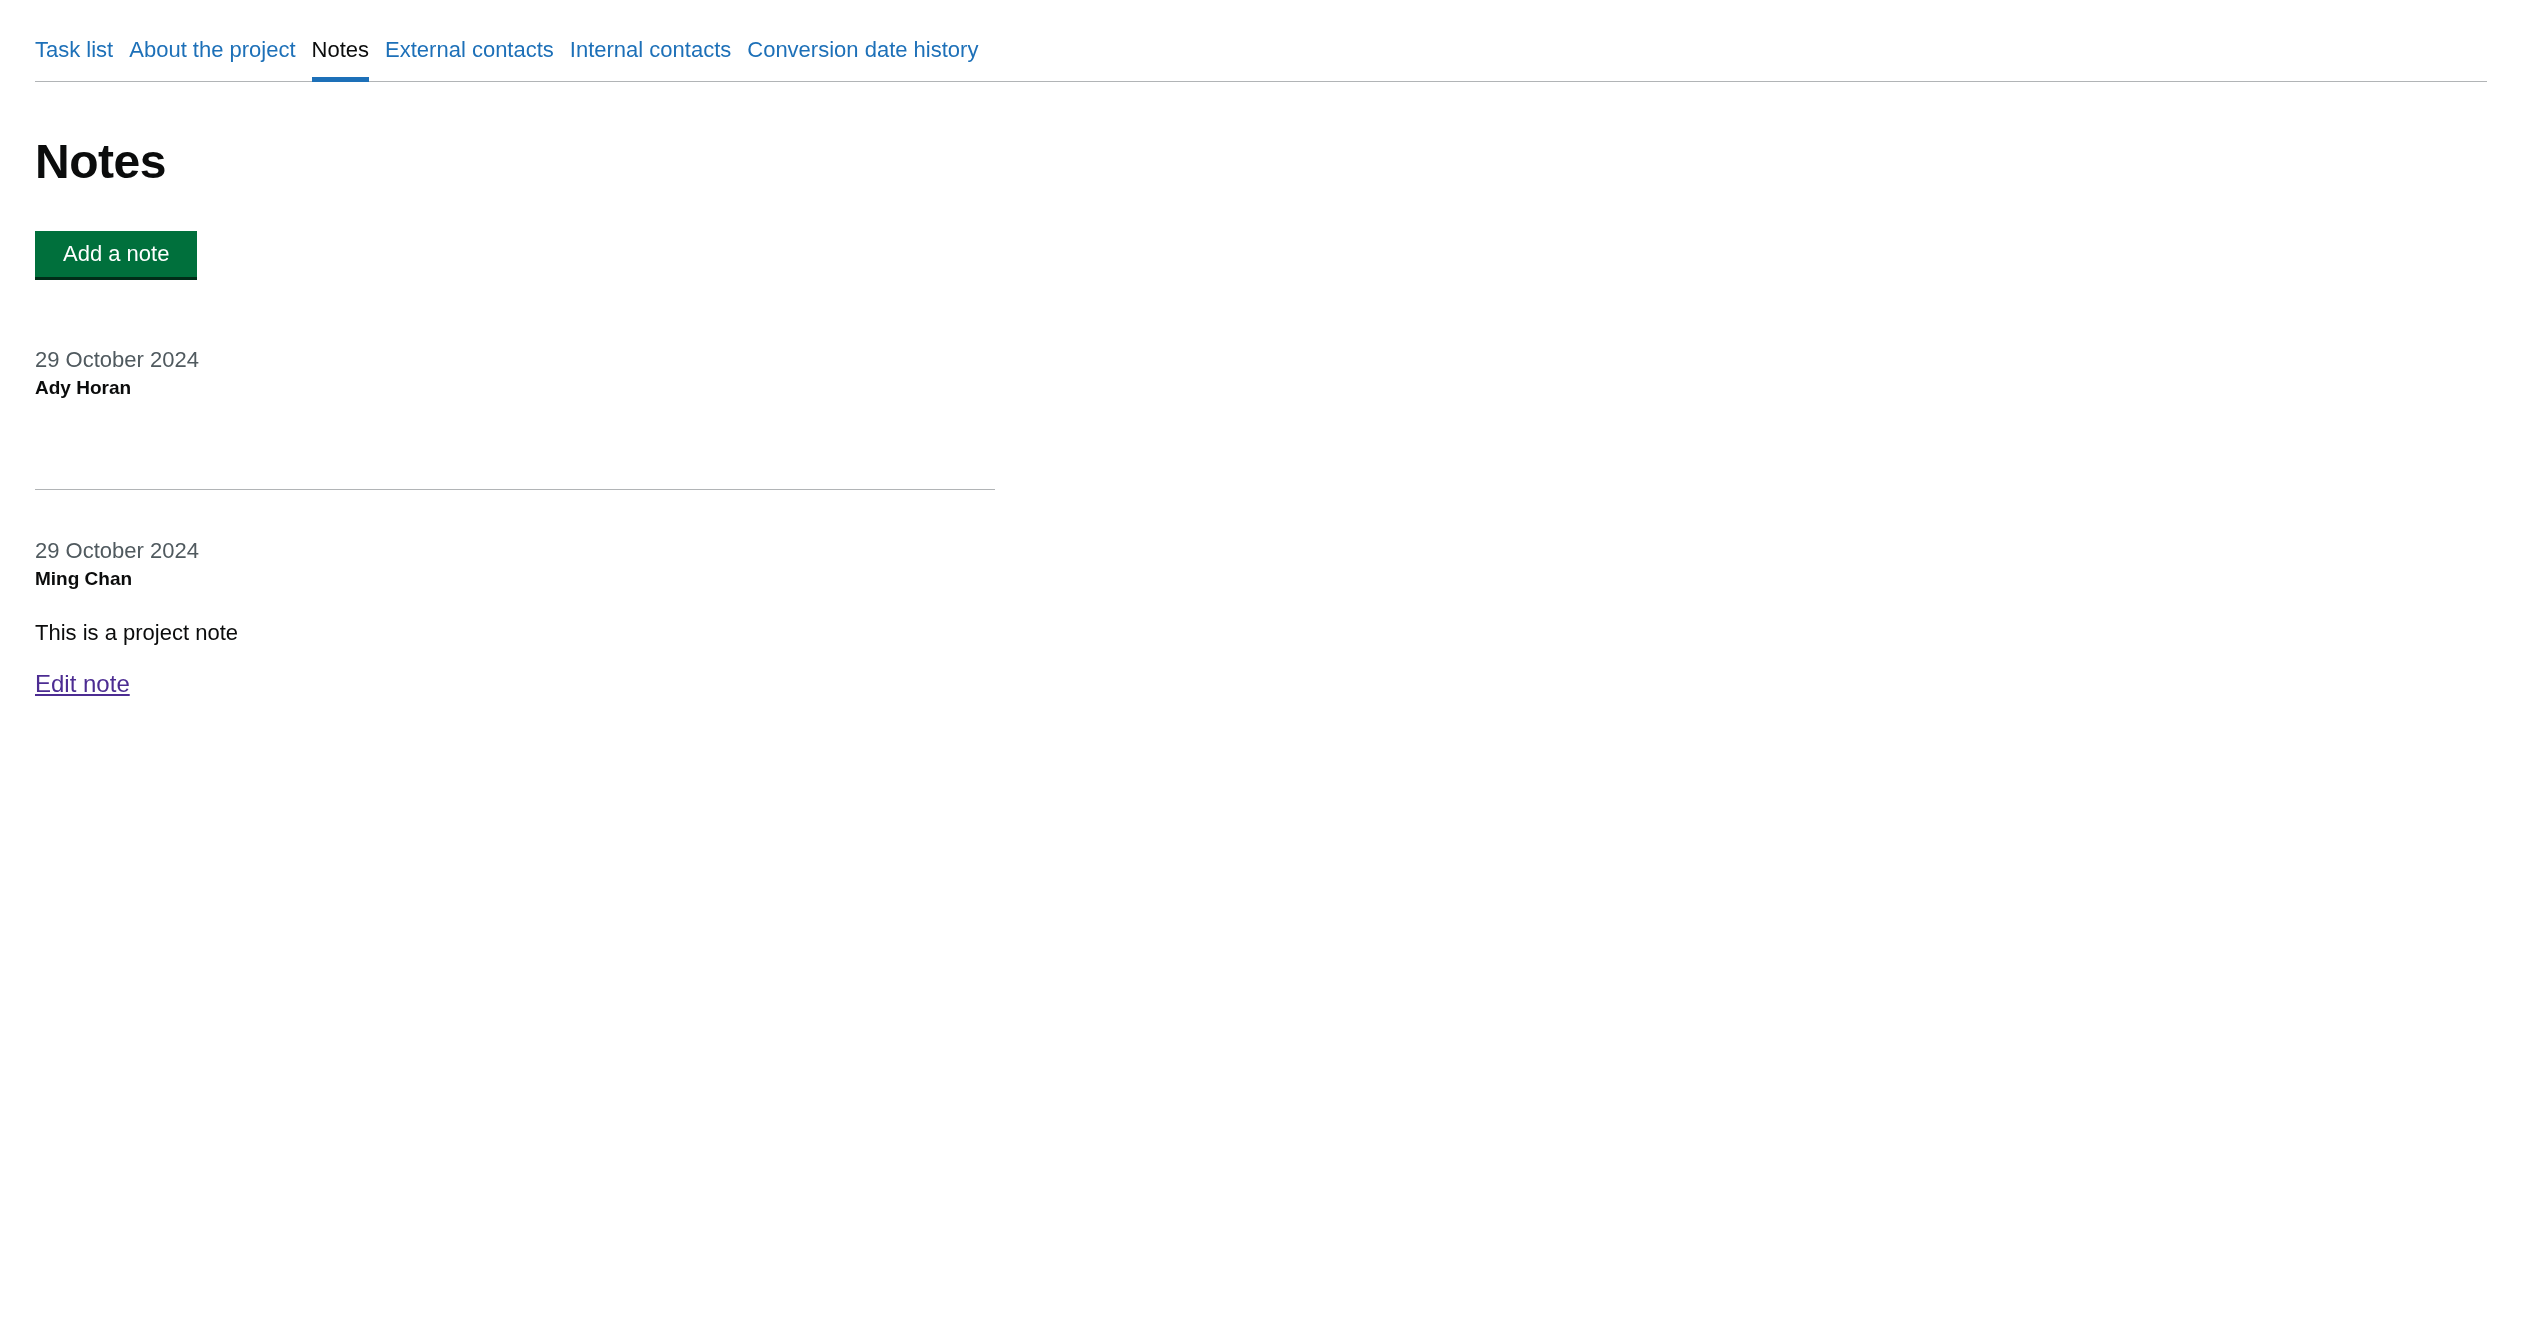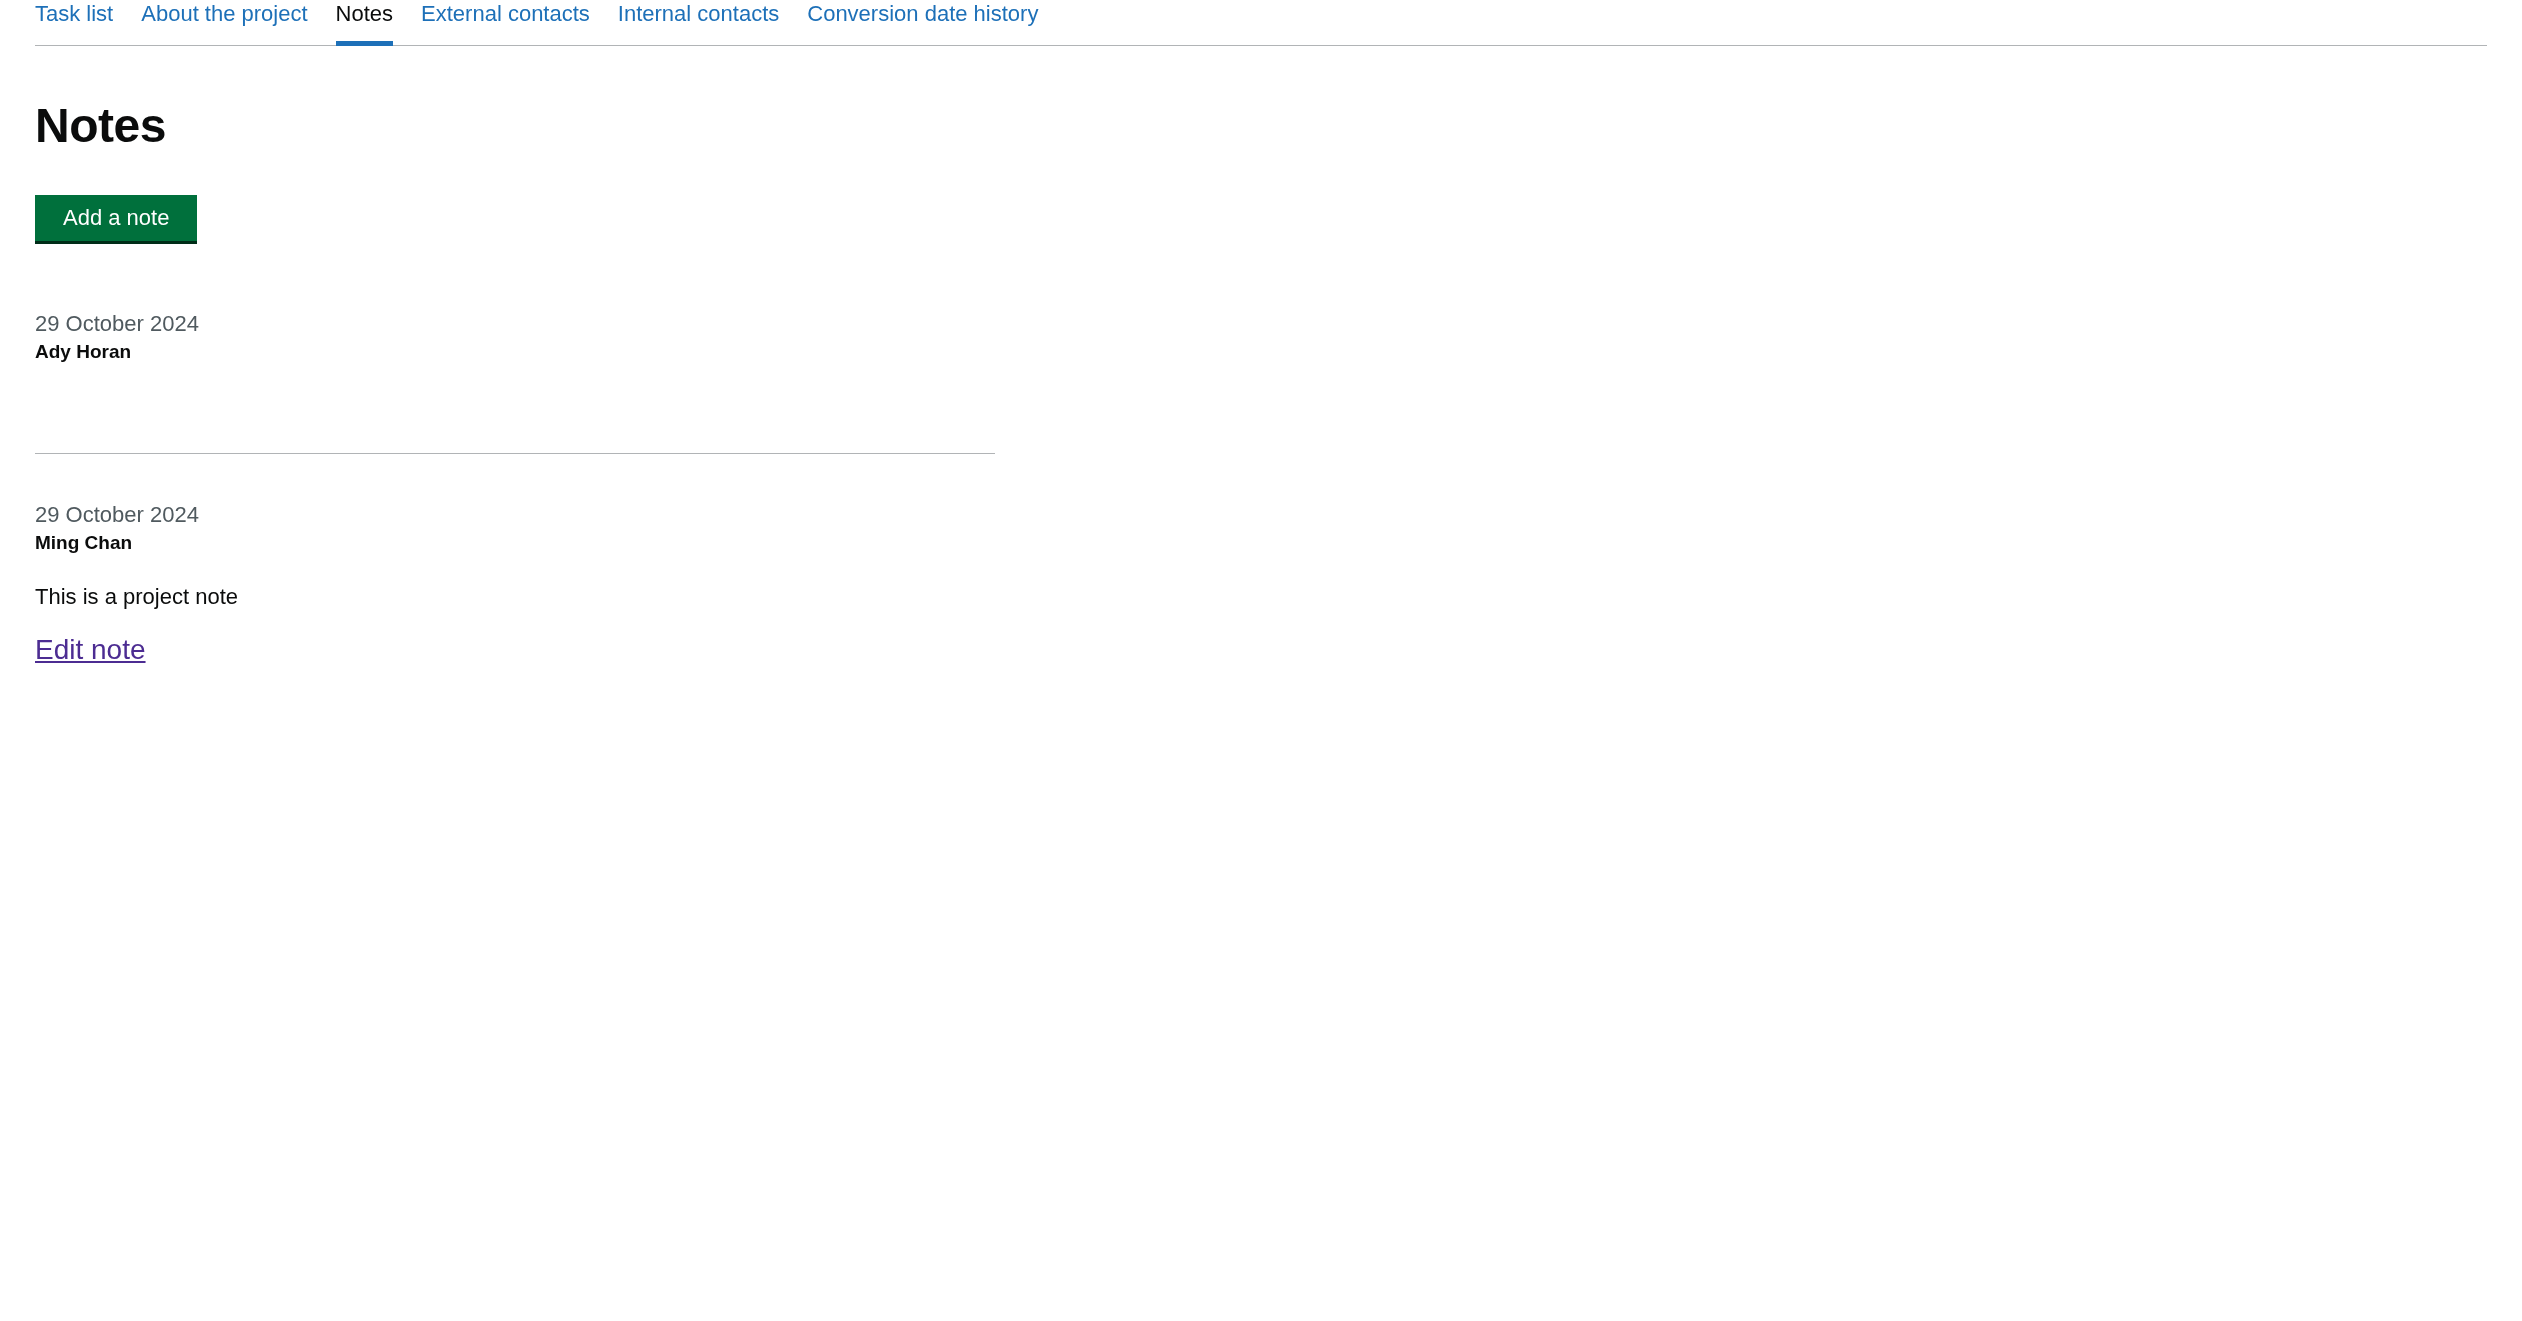--- a/index.html
+++ b/index.html
@@ -8,22 +8,23 @@
       box-sizing: border-box;
     }
     body {
       font-family: "HelveticaNeue", "Helvetica Neue", Arial, sans-serif;
       background: #ffffff;
       color: #0b0c0c;
       padding: 0 35px;
     }
     .tabs {
       display: flex;
-      gap: 28px;
+      gap: 16px;
       border-bottom: 1px solid #b1b4b6;
+      padding-top: 36px;
     }
     .tab {
       font-size: 22px;
       color: #1d70b8;
       text-decoration: none;
       padding-bottom: 16px;
       cursor: pointer;
       line-height: 1.3;
     }
     .tab.active {
@@ -74,21 +75,21 @@
       font-weight: 700;
       color: #0b0c0c;
       margin-bottom: 30px;
     }
     .note-body {
       font-size: 22px;
       color: #0b0c0c;
     }
     .edit-link {
       display: inline-block;
-      font-size: 28px;
+      font-size: 24px;
       color: #4c2c92;
       text-decoration: underline;
       margin-top: 24px;
       cursor: pointer;
     }
   </style>
 </head>
 <body>
 
 <nav class="tabs">

